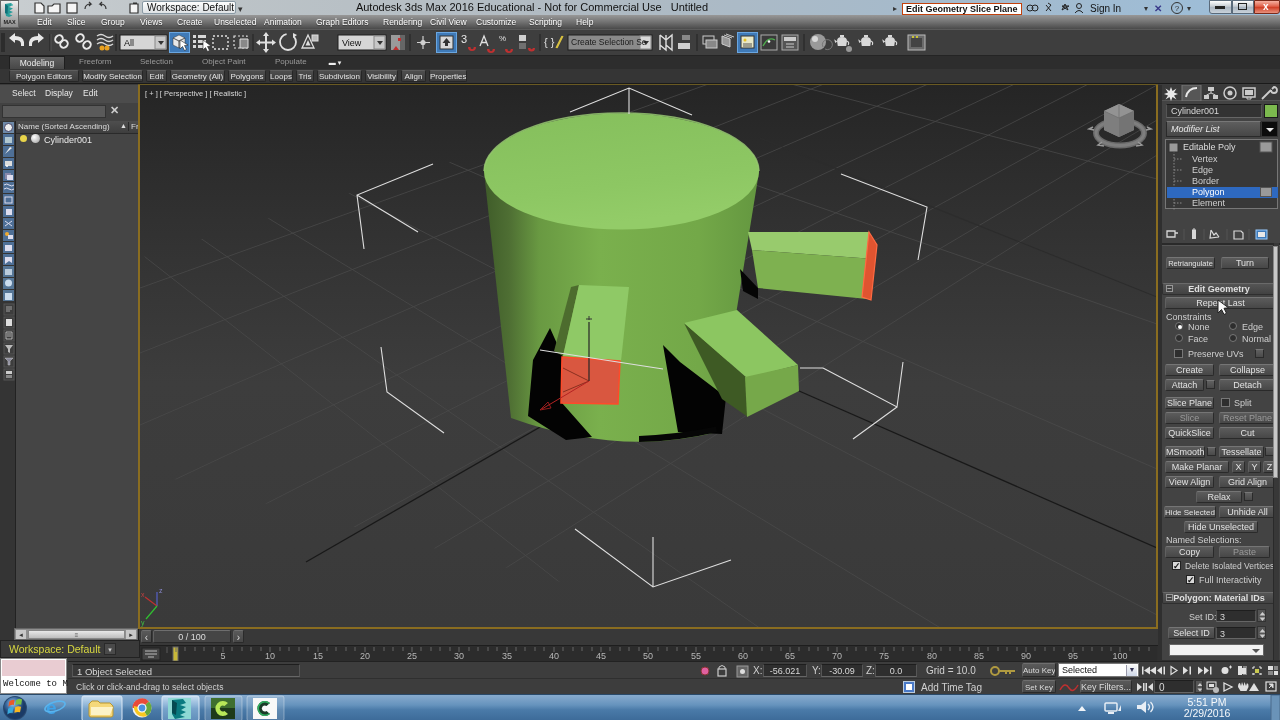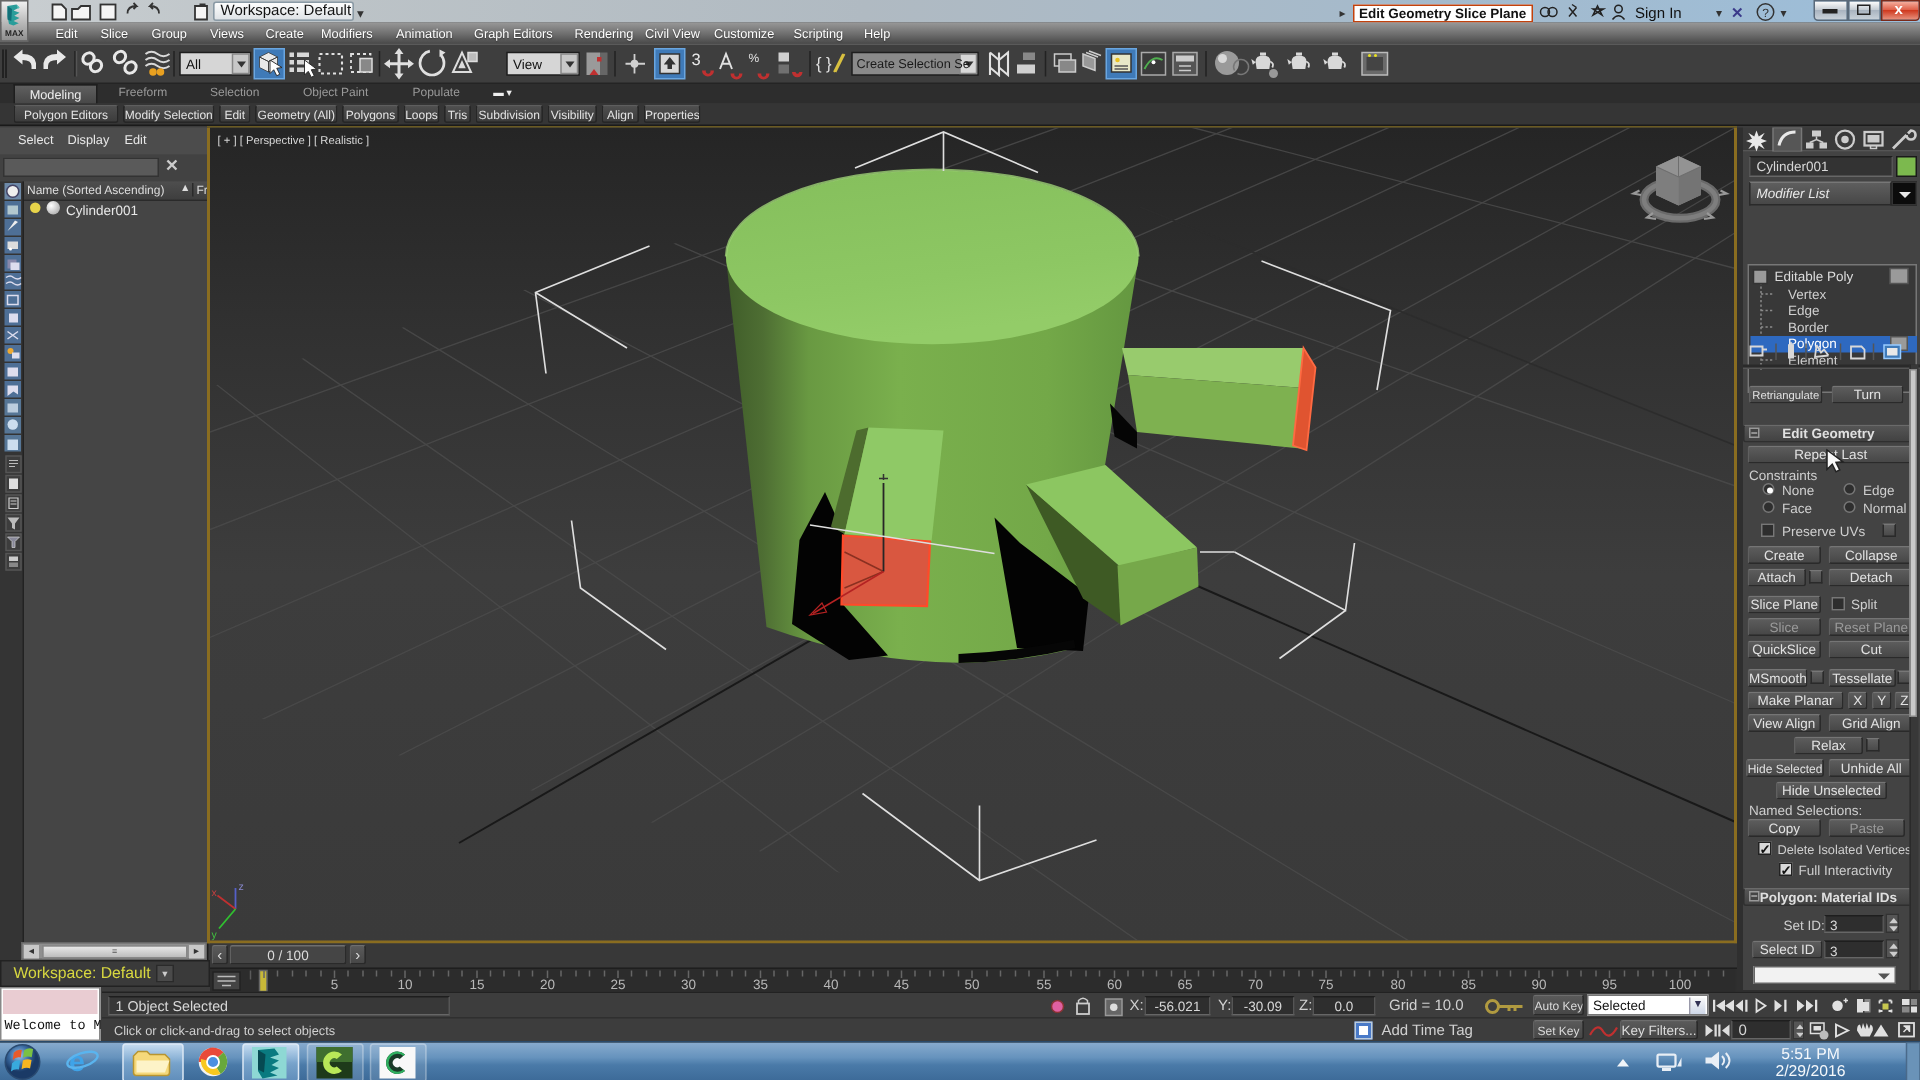--- a/index.html
+++ b/index.html
@@ -8,20 +8,21 @@
 #stage{position:relative;width:1280px;height:720px;}
 .btn{white-space:nowrap;overflow:hidden;position:absolute;background:linear-gradient(#5a5a5a,#474747);border:1px solid #2a2a2a;border-top-color:#6e6e6e;border-left-color:#616161;border-radius:2px;color:#dcdcdc;font-size:10px;text-align:center;line-height:11px;}
 .fld{position:absolute;background:#2e2e2e;border:1px solid #555;border-bottom-color:#666;border-top-color:#1e1e1e;color:#d8d8d8;font-size:10px;}
 .lbl{position:absolute;color:#d0d0d0;font-size:10px;white-space:nowrap;}
 </style>
 </head>
 <body>
 <div id="stage">
 
 <div class="abs" style="left:0;top:0;width:1280px;height:15px;background:linear-gradient(90deg,#c9ced1 0%,#bcc3c7 18%,#b0bac2 45%,#a4bacc 75%,#9cbeda 100%);"></div>
+<div class="abs" style="left:0;top:0;width:1064px;height:15px;color:#111;font-size:11px;text-align:center;line-height:15px;">Autodesk 3ds Max 2016 Educational - Not for Commercial Use&nbsp;&nbsp;&nbsp;Untitled</div>
 
 <div class="abs" style="left:0;top:0;width:19px;height:28px;background:linear-gradient(#f0f0f0,#c2c2c2 45%,#8e8e8e);border:1px solid #666;z-index:5;">
 <svg width="17" height="26" style="position:absolute;left:0;top:0;">
 <path d="M4 3 L10 2 L12 4 L8 6 L12 7.5 L8.5 9.5 L12 11 L8 13 L11.5 14.5 L8 16 L5 15 L4 10 Z" fill="#2a9d9a"></path>
 <path d="M4 3 L7 5 L6.5 13 L4 12 Z" fill="#117078"></path>
 <path d="M10 2 L12 4 L11 5 Z" fill="#5fc4bd"></path>
 <text x="8.5" y="23" font-size="5.5" font-weight="bold" fill="#222" text-anchor="middle">MAX</text>
 </svg>
 </div>
 
@@ -65,21 +66,21 @@
 <div class="abs" style="left:1238px;top:3px;width:9px;height:7px;border:1.5px solid #222;"></div>
 <div class="abs" style="left:1263px;top:1px;color:#fff;font-weight:bold;font-size:10px;">x</div>
 
 <div class="abs" style="left:0;top:15px;width:1280px;height:14px;background:linear-gradient(#989898,#6e6e6e 55%,#4a4a4a);"></div>
 <div class="abs" style="left:0;top:15px;width:1280px;height:14px;color:#fff;font-size:8.5px;line-height:14px;text-shadow:0 1px 1px #333;white-space:nowrap;">
 <span class="abs" style="left:37px;">Edit</span>
       <span class="abs" style="left:67px;">Slice</span>
       <span class="abs" style="left:101px;">Group</span>
       <span class="abs" style="left:140px;">Views</span>
       <span class="abs" style="left:177px;">Create</span>
-      <span class="abs" style="left:214px;">Modifiers</span>
+      <span class="abs" style="left:214px;">Unselected</span>
       <span class="abs" style="left:264px;">Animation</span>
       <span class="abs" style="left:316px;">Graph Editors</span>
       <span class="abs" style="left:383px;">Rendering</span>
       <span class="abs" style="left:430px;">Civil View</span>
       <span class="abs" style="left:476px;">Customize</span>
       <span class="abs" style="left:529px;">Scripting</span>
       <span class="abs" style="left:576px;">Help</span>
 </div>
 
 <div class="abs" style="left:0;top:29px;width:1280px;height:27px;background:#3e3e3e;border-top:1px solid #5a5a5a;border-bottom:1px solid #242424;" id="toolbar">
@@ -643,21 +644,21 @@
 </svg>
 
 <div class="fld" style="left:8px;top:19px;width:96px;height:14px;line-height:13px;padding-left:4px;font-size:9px;background:#333;">Cylinder001</div>
 <div class="abs" style="left:106px;top:19px;width:14px;height:14px;background:#7cb94e;border:1px solid #1a1a1a;"></div>
 
 <div class="abs" style="left:8px;top:36px;width:95px;height:16px;background:linear-gradient(#5e5e5e,#474747);border:1px solid #2a2a2a;border-top-color:#777;color:#e8e8e8;font-size:9px;line-height:15px;padding-left:4px;font-style:italic;">Modifier List</div>
 <div class="abs" style="left:103px;top:36px;width:17px;height:16px;background:#0c0c0c;border:1px solid #333;">
         <div style="position:absolute;left:4px;top:6px;width:0;height:0;border:4px solid transparent;border-top-color:#e8e8e8;"></div>
       </div>
 
-<div class="abs" style="left:7px;top:54px;width:113px;height:86px;background:#383838;border:1px solid #777;margin-top:37px;">
+<div class="abs" style="left:7px;top:54px;width:113px;height:70px;background:#383838;border:1px solid #777;">
   <svg class="abs" style="left:0;top:0;" width="111" height="83">
     <g stroke="#8a8a8a" stroke-dasharray="1.5,1.5" fill="none">
       <path d="M8 8 v62 M8 19 h8 M8 30 h8 M8 41 h8 M8 52 h8 M8 63 h8"></path>
     </g>
     <rect x="3" y="3" width="9" height="9" fill="#9a9a9a" stroke="#333"></rect>
     <rect x="94" y="2" width="12" height="10" fill="#9a9a9a" stroke="#555"></rect>
   </svg>
   <div class="plbl" style="left:17px;top:2px;font-size:9px;color:#ddd;">Editable Poly</div>
   <div class="plbl" style="left:26px;top:14px;font-size:9px;">Vertex</div>
   <div class="plbl" style="left:26px;top:25px;font-size:9px;">Edge</div>

